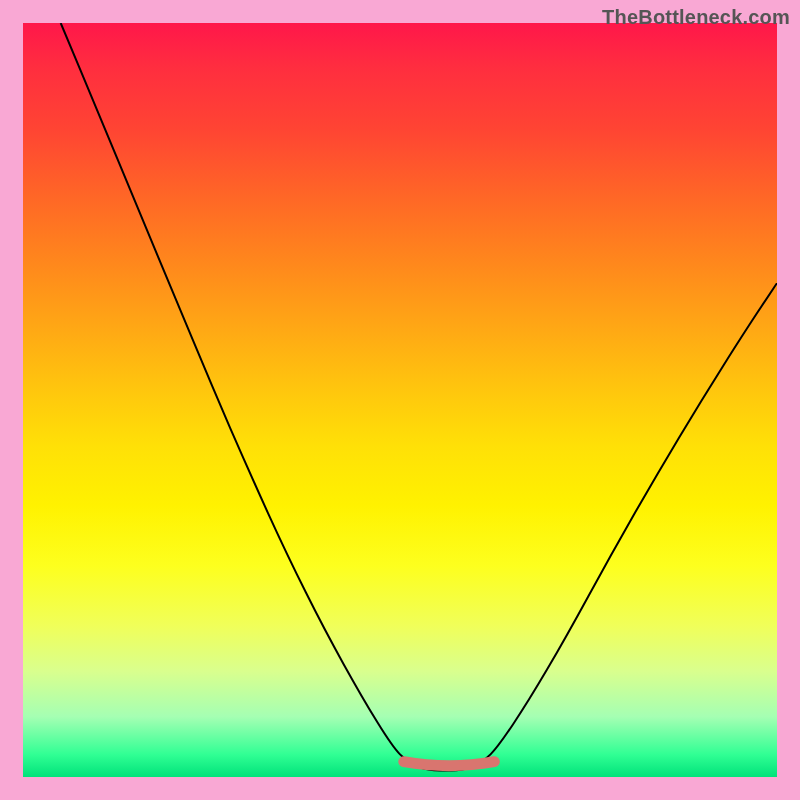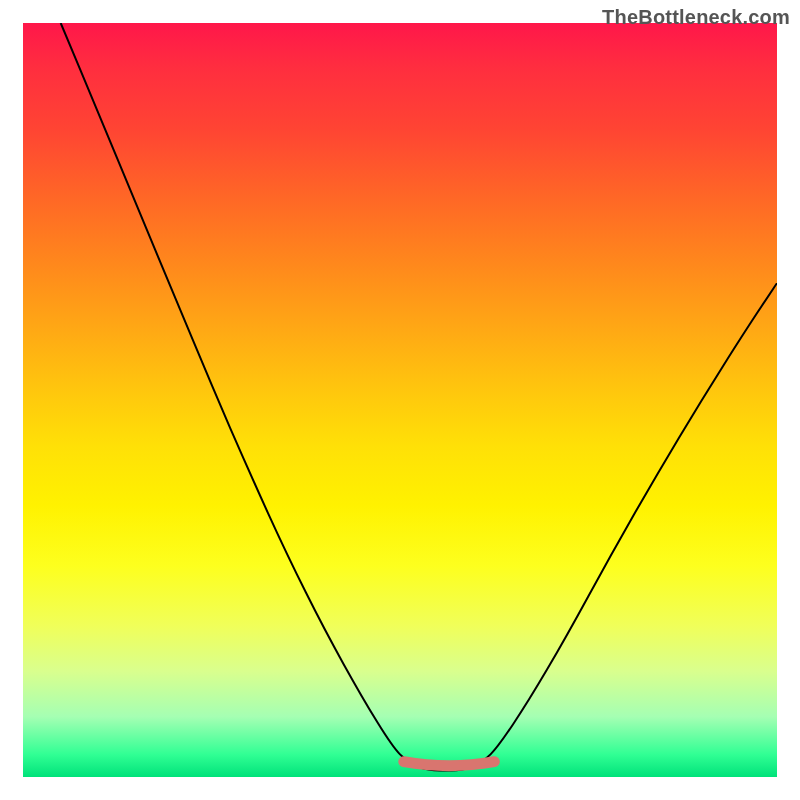--- a/index.html
+++ b/index.html
@@ -8,21 +8,21 @@
     width: 800px;
     height: 800px;
     background: #000;
     overflow: hidden;
     font-family: Arial, Helvetica, sans-serif;
   }
   .frame {
     position: relative;
     width: 800px;
     height: 800px;
-    background: #ffffff;
+    background: #f9a8d4;
   }
   .watermark {
     position: absolute;
     top: 6px;
     right: 10px;
     color: #555;
     font-size: 20px;
     font-weight: 600;
     letter-spacing: 0.2px;
     z-index: 20;

